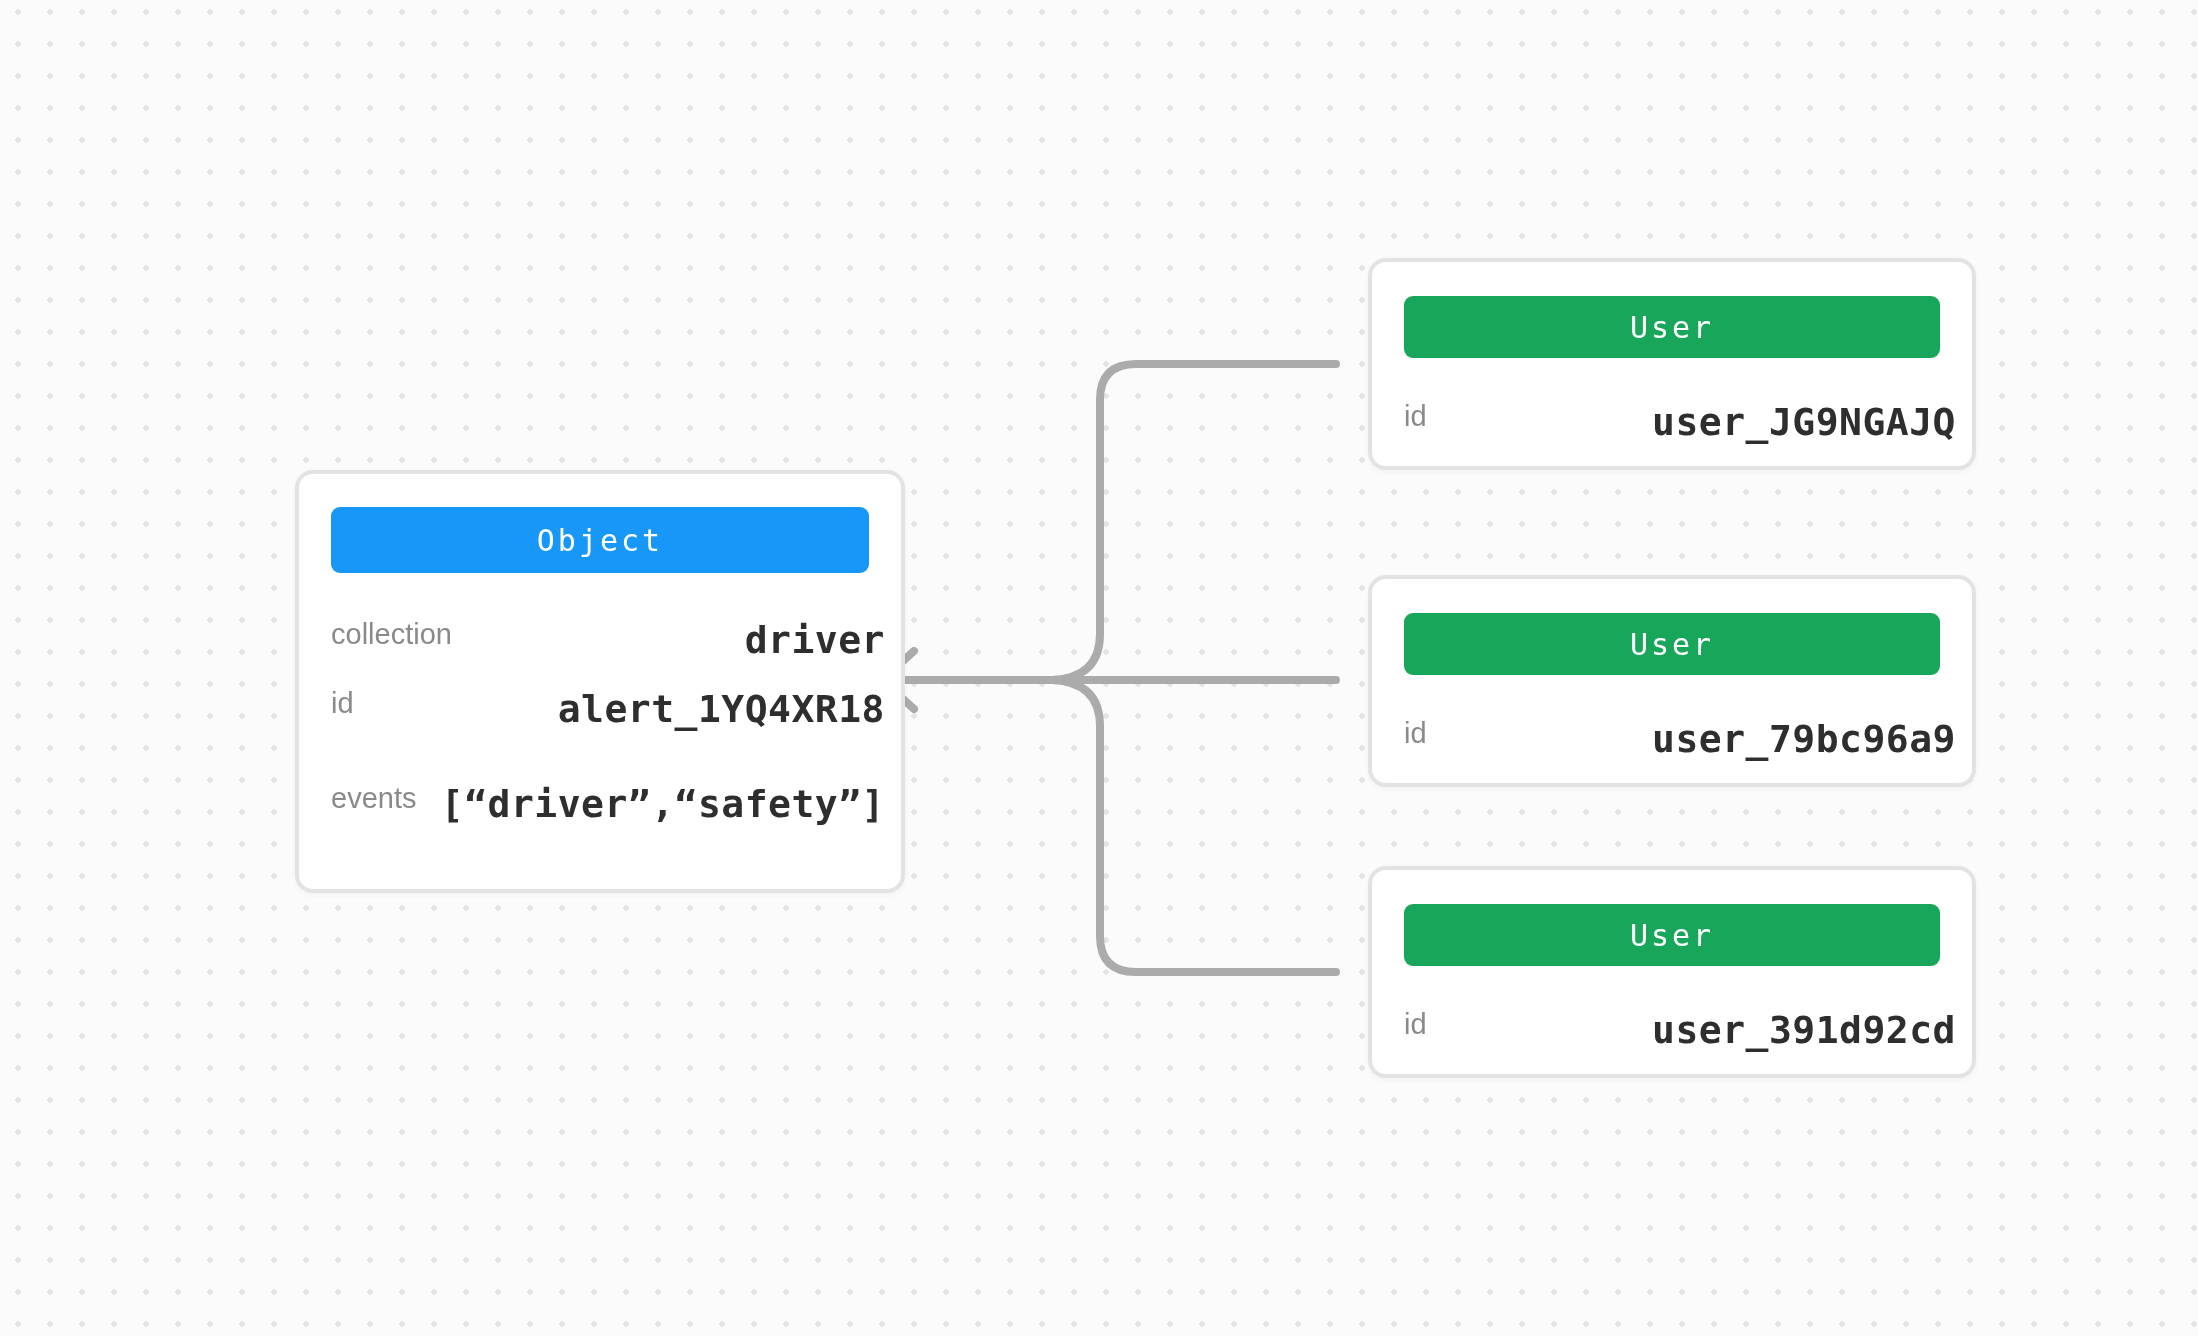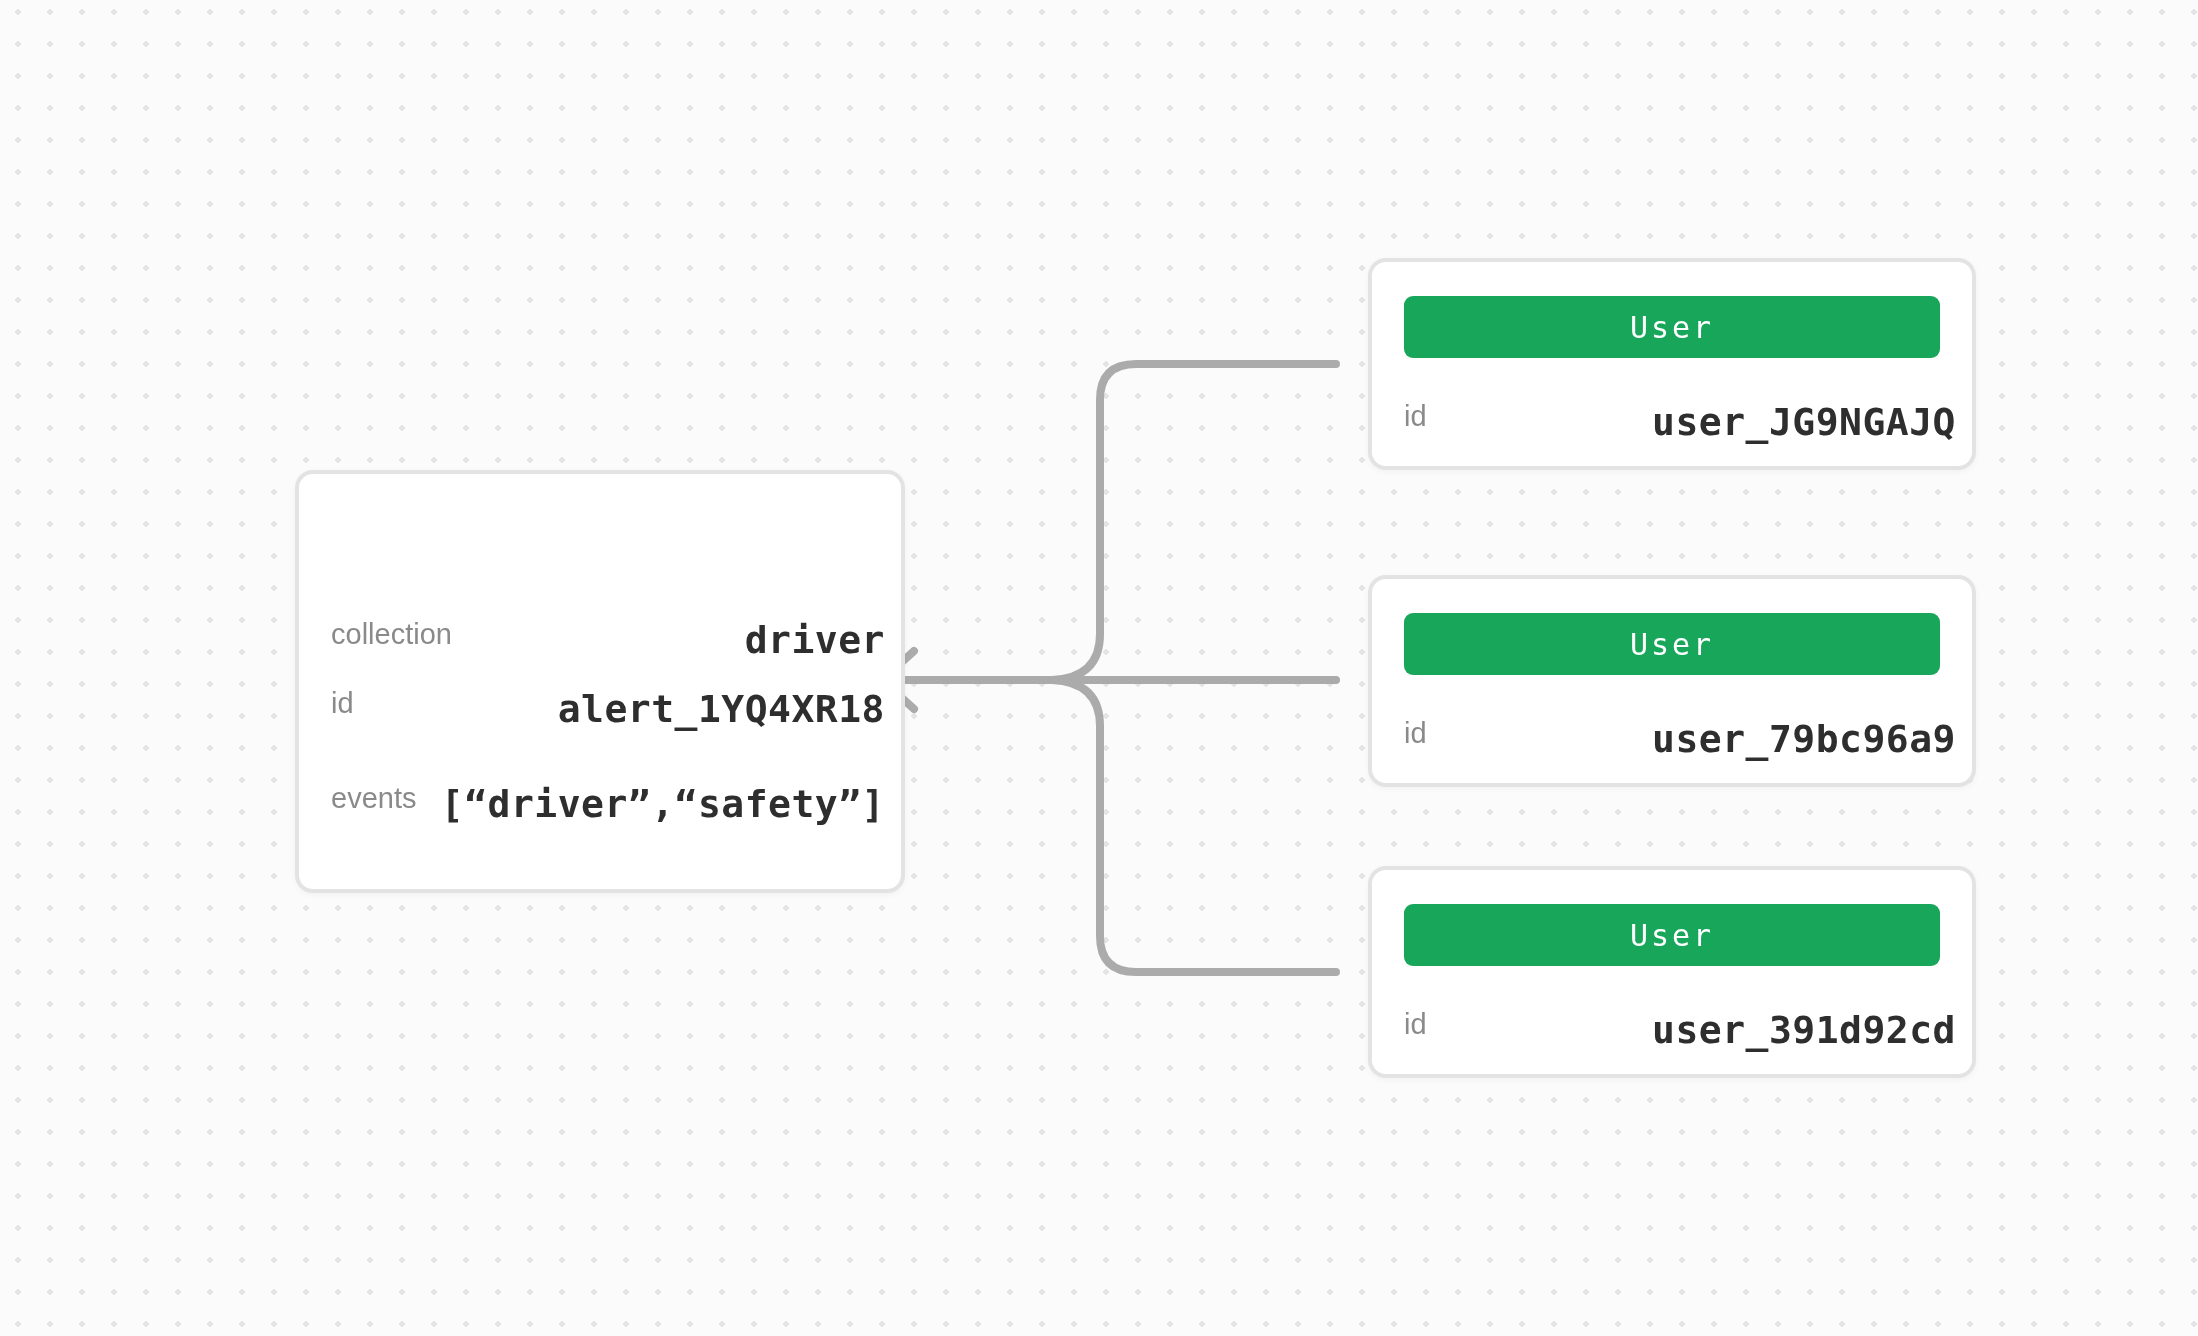--- a/index.html
+++ b/index.html
@@ -104,20 +104,21 @@
 <div class="canvas">
 
   <svg class="connectors" viewBox="0 0 2198 1336" aria-hidden="true">
     <path d="M 1336 364 H 1136 Q 1100 364 1100 400 V 634 Q 1100 678 1052 680"></path>
     <path d="M 1336 972 H 1136 Q 1100 972 1100 936 V 726 Q 1100 682 1052 680"></path>
     <path d="M 1336 680 H 886"></path>
     <path d="M 914 651 L 882 680 L 914 709"></path>
   </svg>
 
   <div class="card object-card">
+    <div class="card-header">Object</div>
     <div class="row r0">
       <span class="label">collection</span>
       <span class="value">driver</span>
     </div>
     <div class="row r1">
       <span class="label">id</span>
       <span class="value">alert_1YQ4XR18</span>
     </div>
     <div class="row r3">
       <span class="label">events</span>

